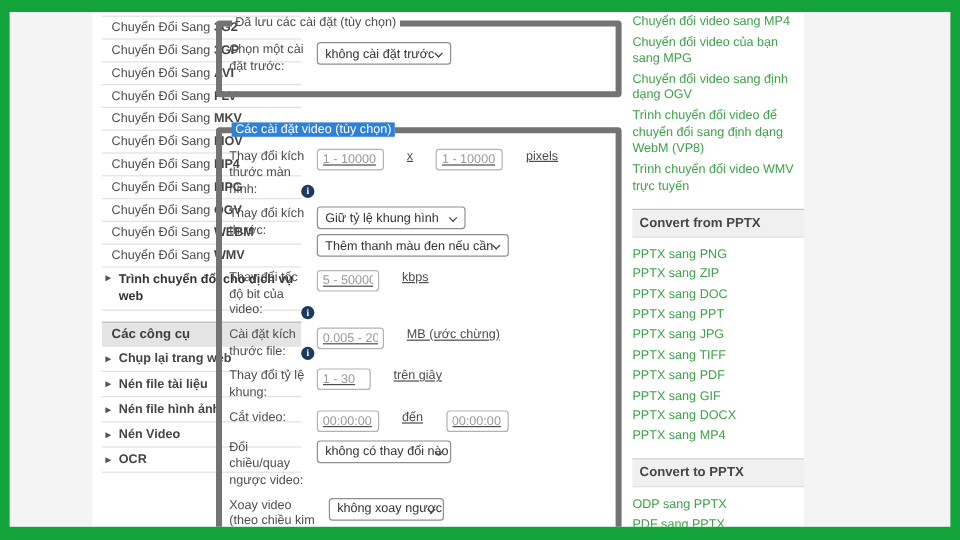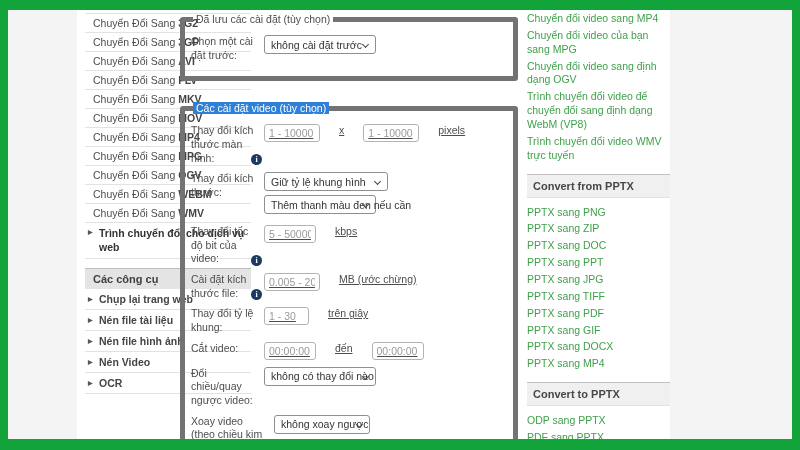--- a/index.html
+++ b/index.html
@@ -106,21 +106,21 @@
         </div>
       </div>
 
       <div class="row">
         <div class="lbl">Thay đổi kích thước:</div>
         <div class="ctrl">
           <span class="sel" style="width:124px">
               <span>Giữ tỷ lệ khung hình</span>
               <span class="chev"></span>
             </span><br>
-          <span class="sel" style="width:112px">
+          <span class="sel" style="width:160px">
               <span>Thêm thanh màu đen nếu cần</span>
               <span class="chev"></span>
             </span>
         </div>
       </div>
 
       <div class="row">
         <div class="lbl"><span>Thay đổi tốc độ bit của video:</span><span class="info">i</span></div>
         <div class="ctrl inline">
           <input class="tin w52" placeholder="5 - 50000" style="">

